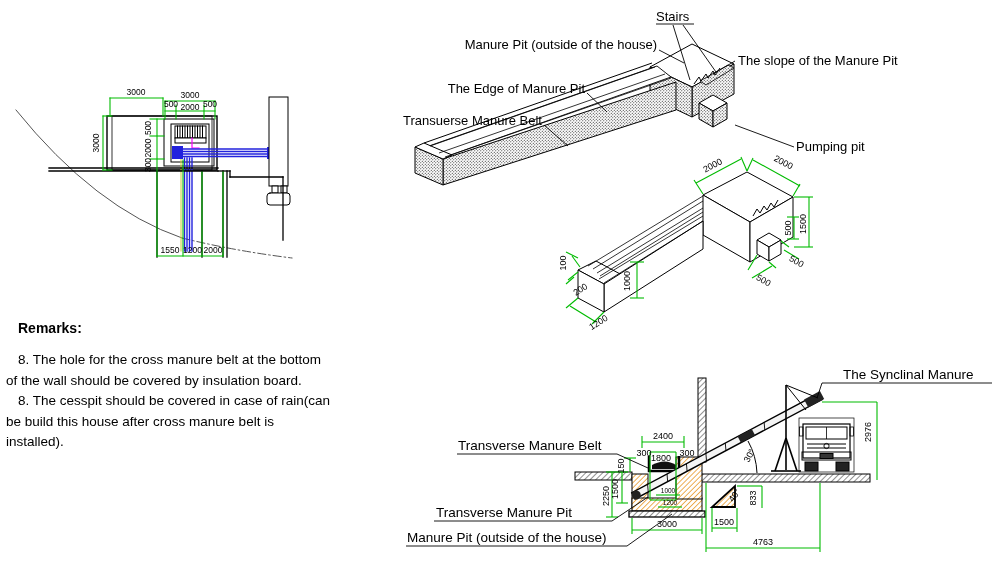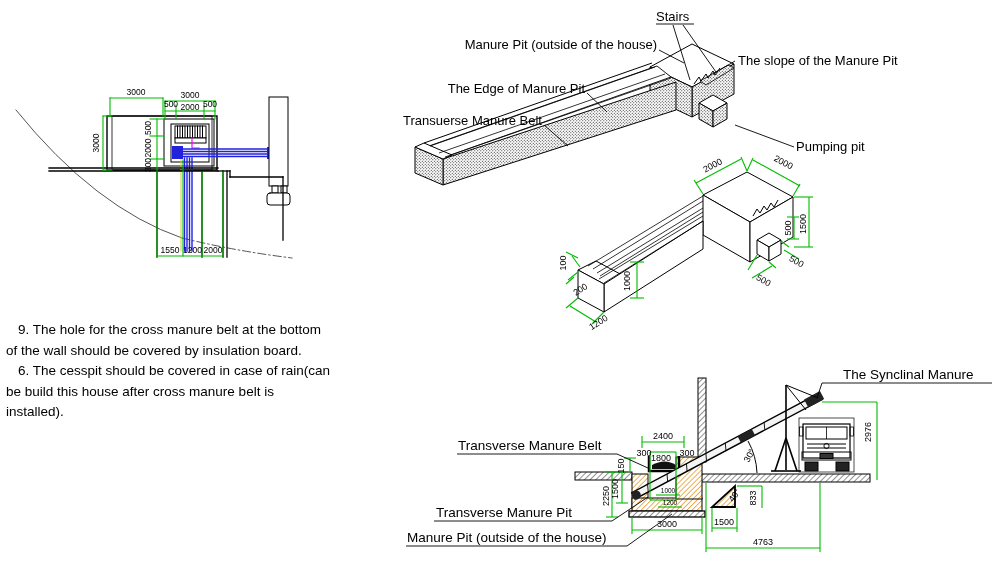--- a/index.html
+++ b/index.html
@@ -357,17 +357,18 @@
     </g>
     <text class="lblB" x="843" y="379">The Synclinal Manure</text>
     <text class="lblB" x="458" y="450">Transverse Manure Belt</text>
     <text class="lblB" x="436" y="517">Transverse Manure Pit</text>
     <text class="lblB" x="407" y="542">Manure Pit (outside of the house)</text>
   </g>
 </svg>
 
 
 <div id="remarks">
-  <div class="ritem">9. The hole for the cross manure belt at the bottom of the wall should be covered by insulation board.</div>
-  <div class="ritem">6. The cesspit should be covered in case of rain(can be build this house after cross manure belt is installed).</div>
+  <div class="rtitle">Remarks:</div>
+  <div class="ritem">8. The hole for the cross manure belt at the bottom of the wall should be covered by insulation board.</div>
+  <div class="ritem">8. The cesspit should be covered in case of rain(can be build this house after cross manure belt is installed).</div>
 </div>
 
 </div>
 
 </body></html>

